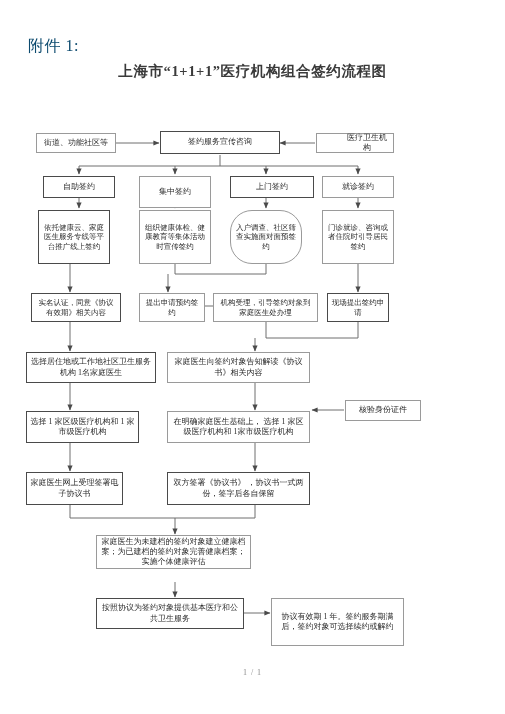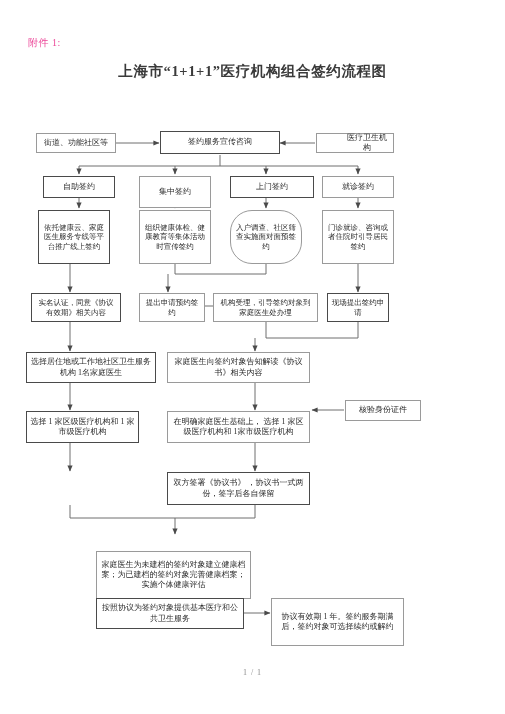--- a/index.html
+++ b/index.html
@@ -16,23 +16,23 @@
   #page {
     position: absolute;
     left: 0; top: 0;
     width: 505px; height: 714px;
   }
 
   
   .attach-label {
     position: absolute;
     left: 28px; top: 36px;
-    font-size: 10px;
+    font-size: 16px;
     letter-spacing: 0.5px;
-    color: #ec4899;
+    color: #0c4a6e;
     white-space: nowrap;
   }
   .doc-title {
     position: absolute;
     left: 0; top: 62px;
     width: 505px;
     text-align: center;
     font-size: 14.5px;
     font-weight: bold;
     color: #3a3a3a;
@@ -180,24 +180,25 @@
   <div class="node heavy t8" style="left:26px; top:352px; width:130px; height:31px;">选择居住地或工作地社区卫生服务机构 1名家庭医生</div>
 
   <div class="node t8" style="left:167px; top:352px; width:143px; height:31px;">家庭医生向签约对象告知解读《协议书》相关内容</div>
 
   <div class="node heavy t8" style="left:26px; top:411px; width:113px; height:32px;">选择 1 家区级医疗机构和 1 家市级医疗机构</div>
 
   <div class="node t8" style="left:167px; top:411px; width:143px; height:32px;">在明确家庭医生基础上， 选择 1 家区级医疗机构和 1家市级医疗机构</div>
 
   <div class="node t8" style="left:345px; top:400px; width:76px; height:21px;">核验身份证件</div>
 
+  <div class="node heavy t8" style="left:26px; top:472px; width:97px; height:33px;">家庭医生网上受理签署电子协议书</div>
 
   <div class="node heavy t8" style="left:167px; top:472px; width:143px; height:33px;">双方签署《协议书》 ，协议书一式两份，签字后各自保留</div>
 
-  <div class="node t8" style="left:96px; top:535px; width:155px; height:48px;margin-top:16px;">家庭医生为未建档的签约对象建立健康档案；为已建档的签约对象完善健康档案；实施个体健康评估</div>
+  <div class="node t8" style="left:96px; top:535px; width:155px; height:34px;">家庭医生为未建档的签约对象建立健康档案；为已建档的签约对象完善健康档案；实施个体健康评估</div>
 
   <div class="node heavy t8" style="left:96px; top:598px; width:148px; height:31px;">按照协议为签约对象提供基本医疗和公共卫生服务</div>
 
   <div class="node t8" style="left:271px; top:598px; width:133px; height:48px;">协议有效期 1 年。签约服务期满后，签约对象可选择续约或解约</div>
 
   <div class="page-footer">1 / 1</div>
 
 </div>
 
 </body></html>

